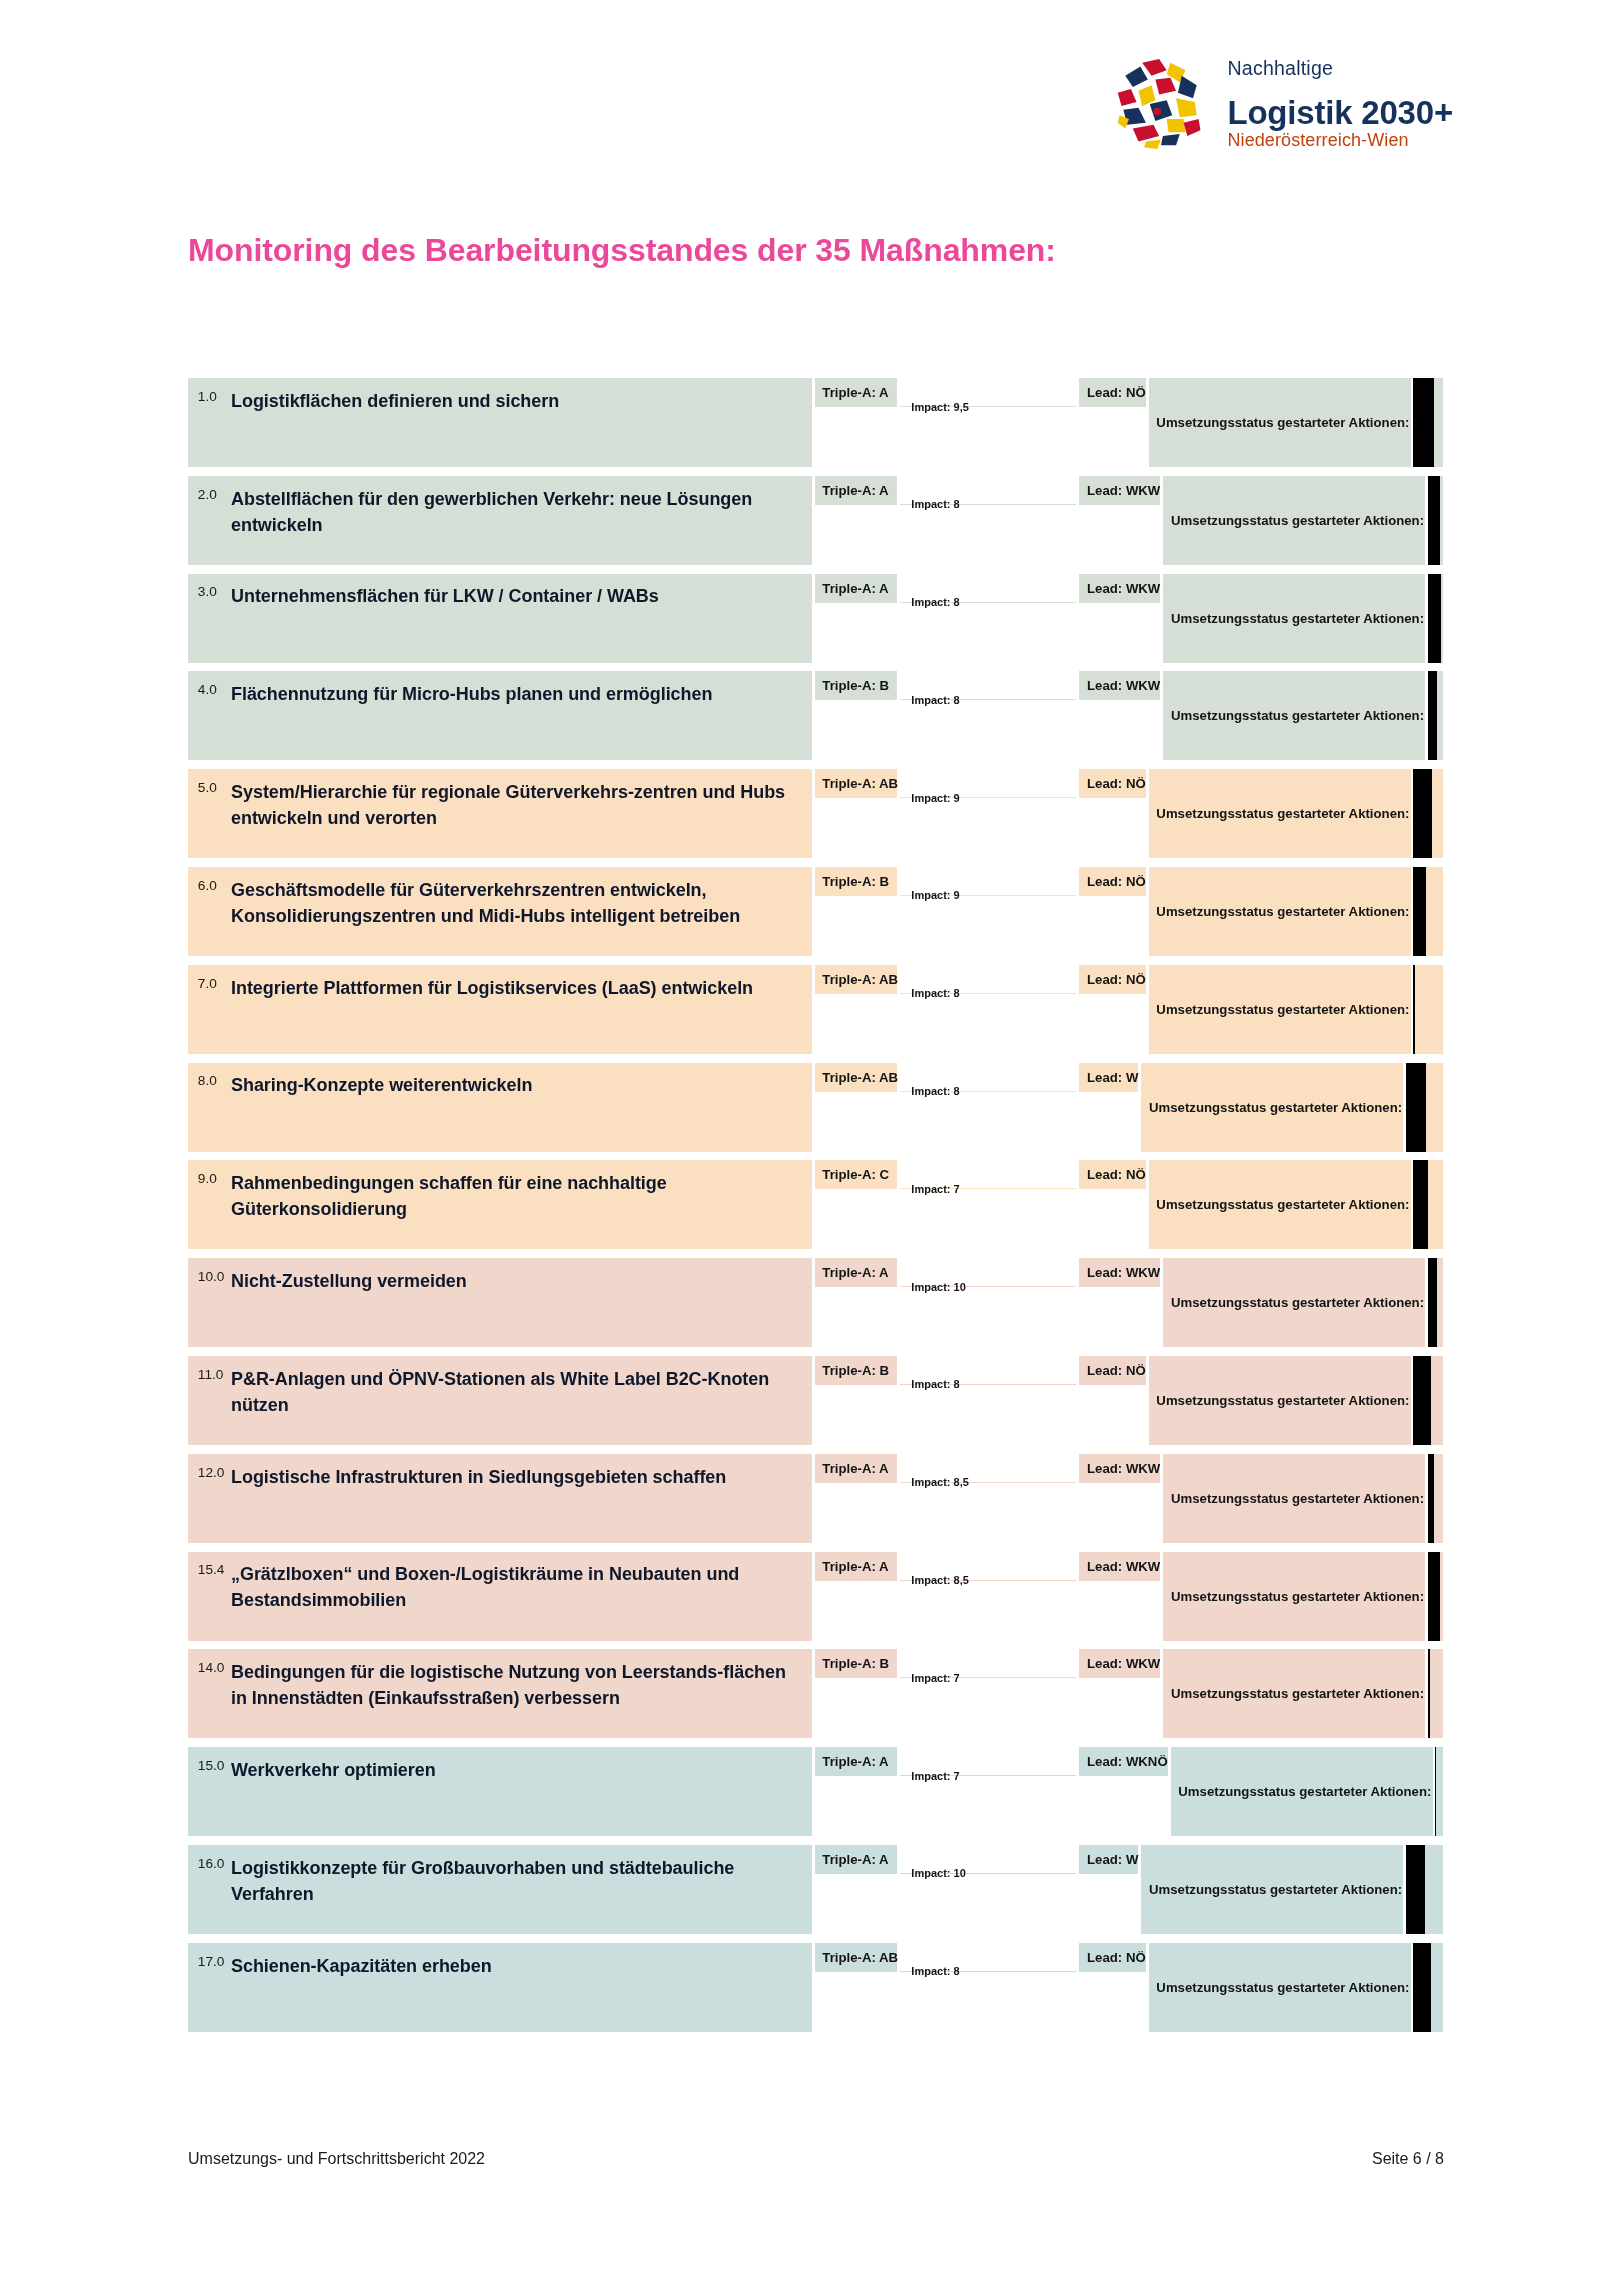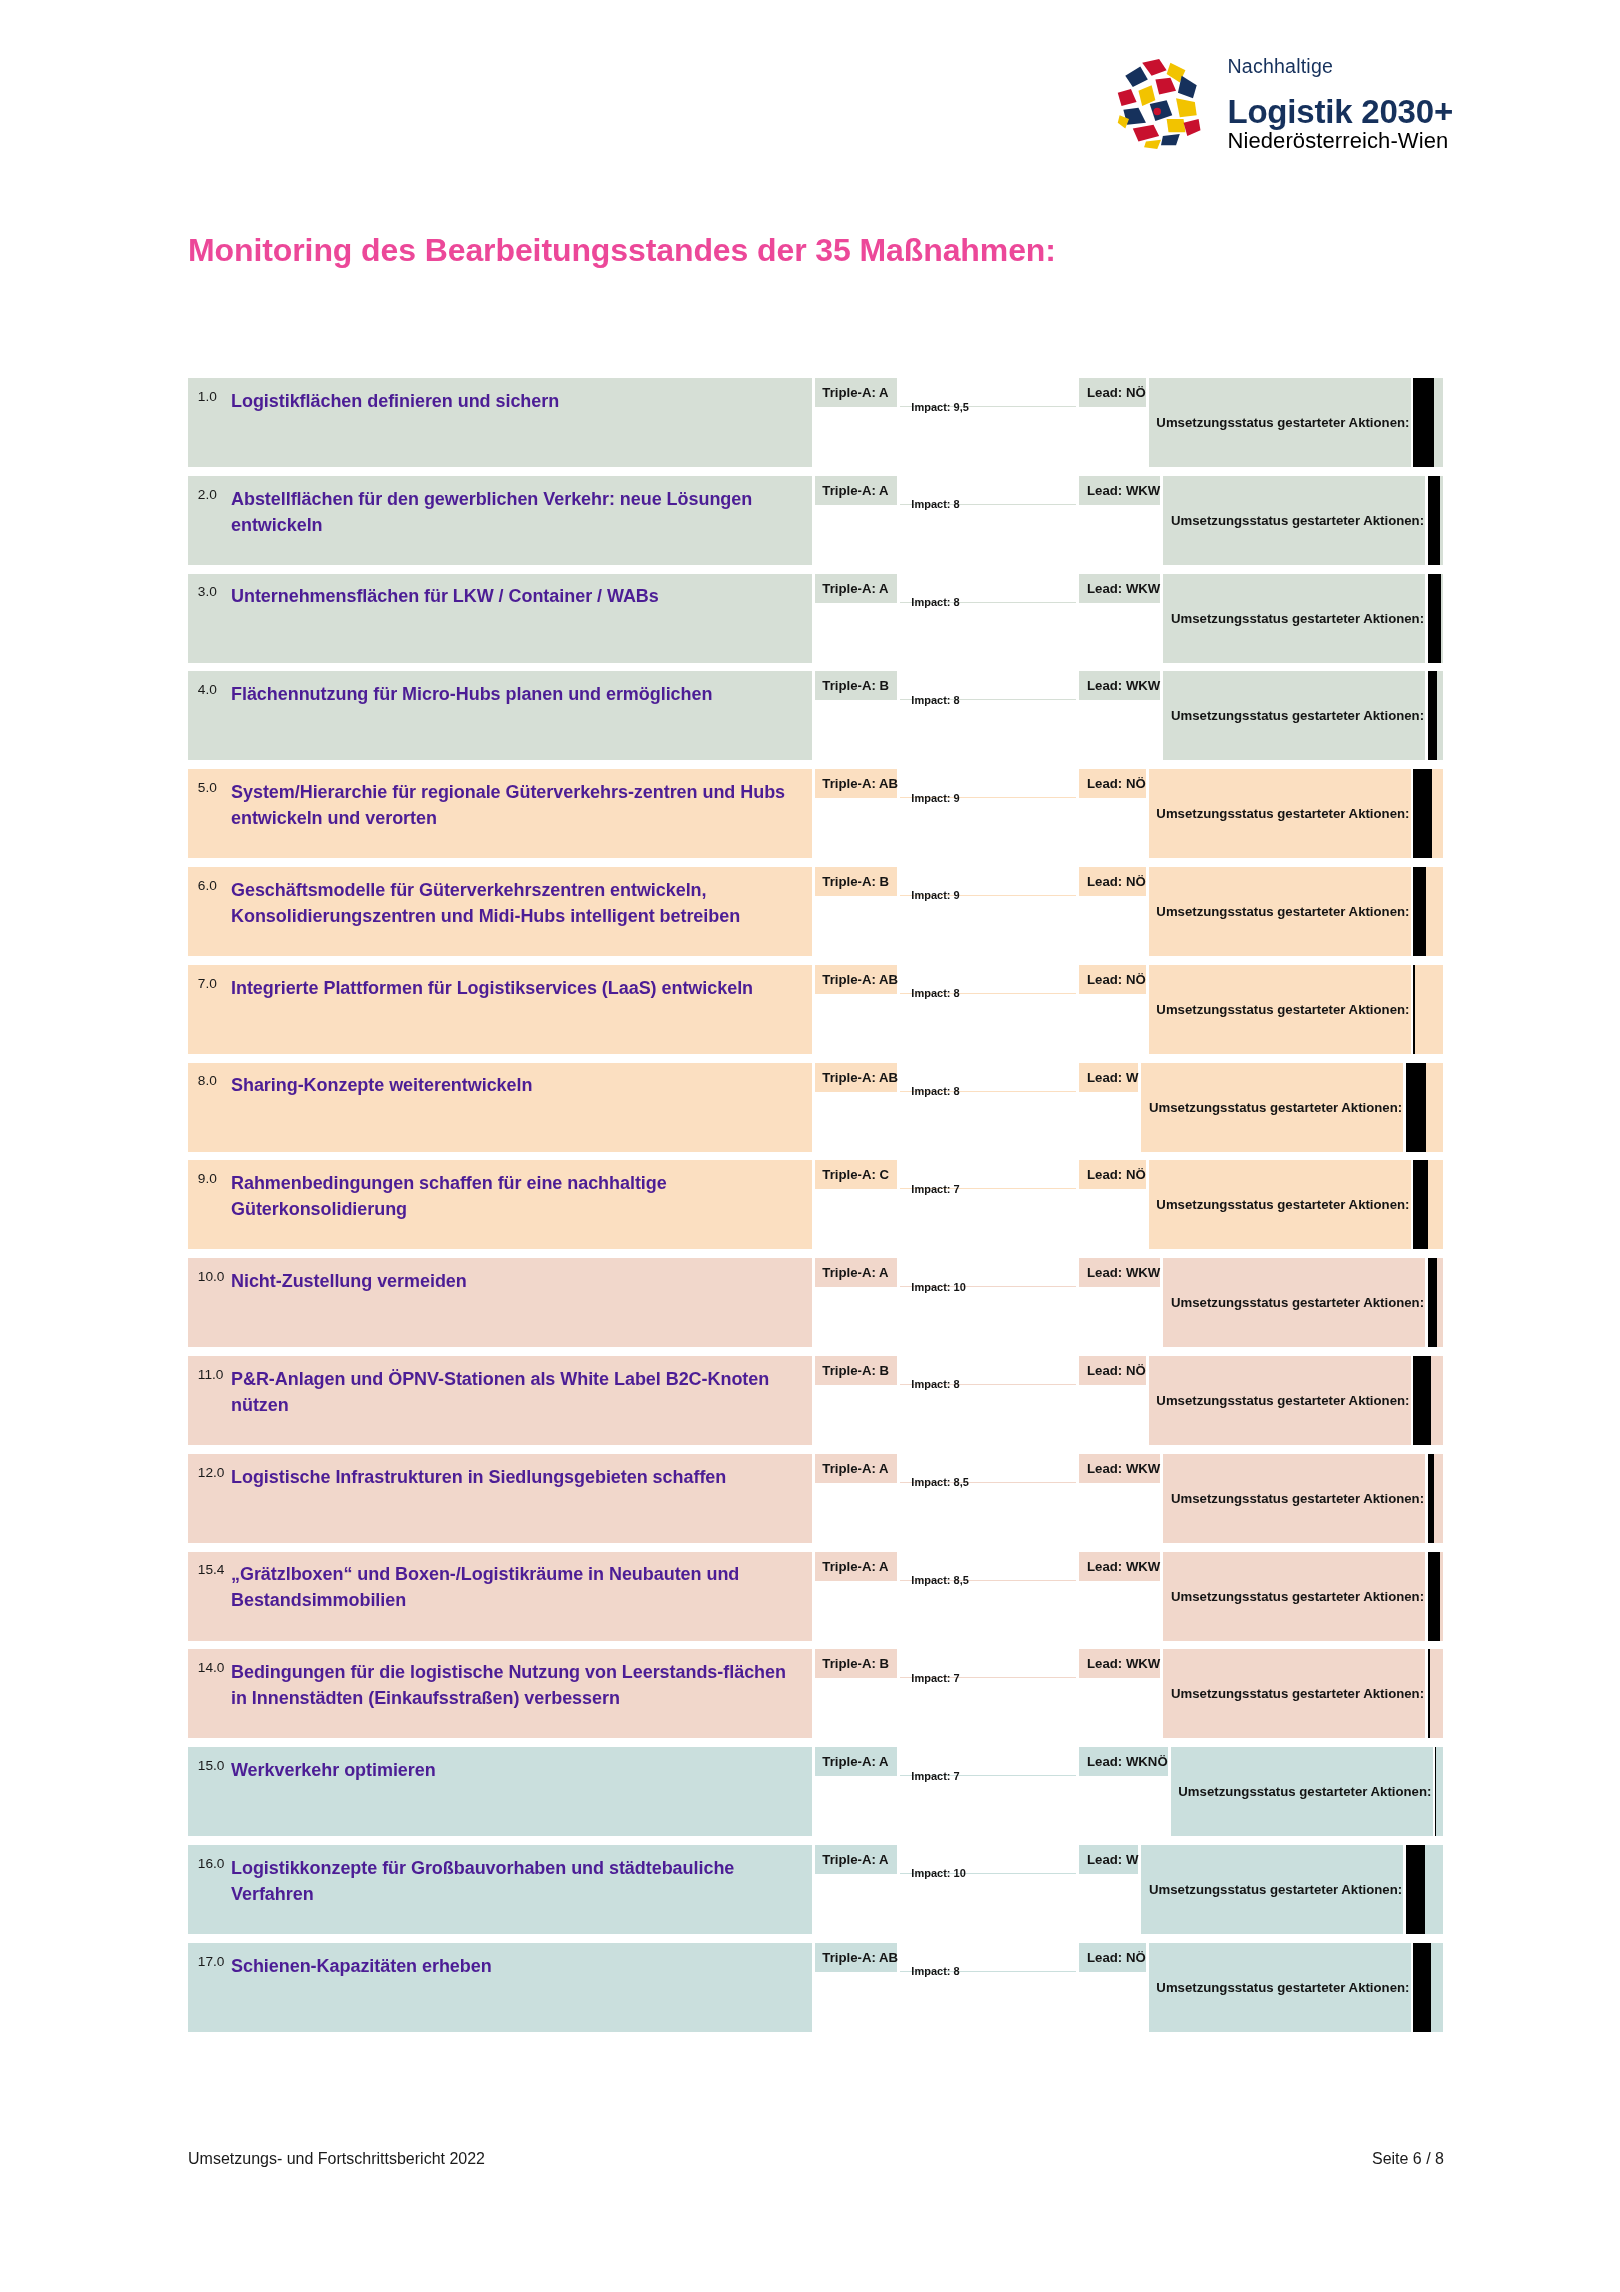--- a/index.html
+++ b/index.html
@@ -52,24 +52,24 @@
   }
   .logo-line2 {
     font-size: 33px;
     font-weight: 700;
     letter-spacing: -0.2px;
     color: #16315c;
     margin-bottom: 2px;
     margin-top: 16px;
   }
   .logo-line3 {
-    font-size: 22px;
+    font-size: 18px;
     font-weight: 400;
     letter-spacing: 0.1px;
-    color: #000000;
+    color: #c2410c;
   }
 
   
   .page-title {
     position: absolute;
     top: 232px;
     left: 188px;
     font-size: 32px;
     font-weight: 700;
     letter-spacing: -0.1px;
@@ -110,21 +110,21 @@
     color: #1a1a1a;
     padding-left: 9.8px;
     padding-top: 2px;
     line-height: 1.1;
   }
 
   .row-title {
     font-size: 18px;
     font-weight: 700;
     line-height: 1.45;
-    color: #4c1d95;
+    color: #0f172a;
     padding-top: 1px;
     padding-right: 5.9px;
     letter-spacing: -0.05px;
   }
 
   
   .right-cell {
     width: 629px;
     display: flex;
     flex-direction: row;

